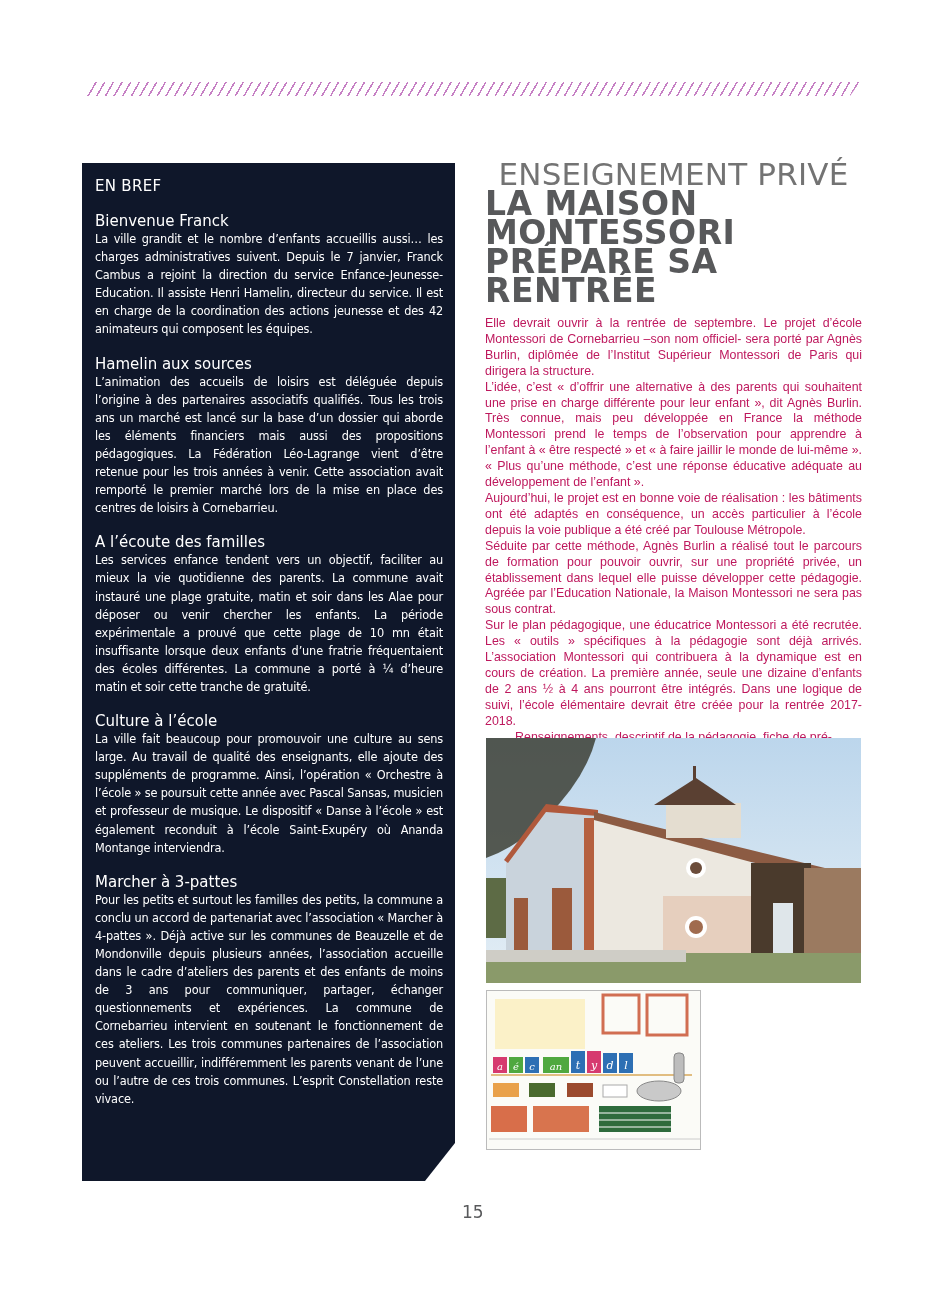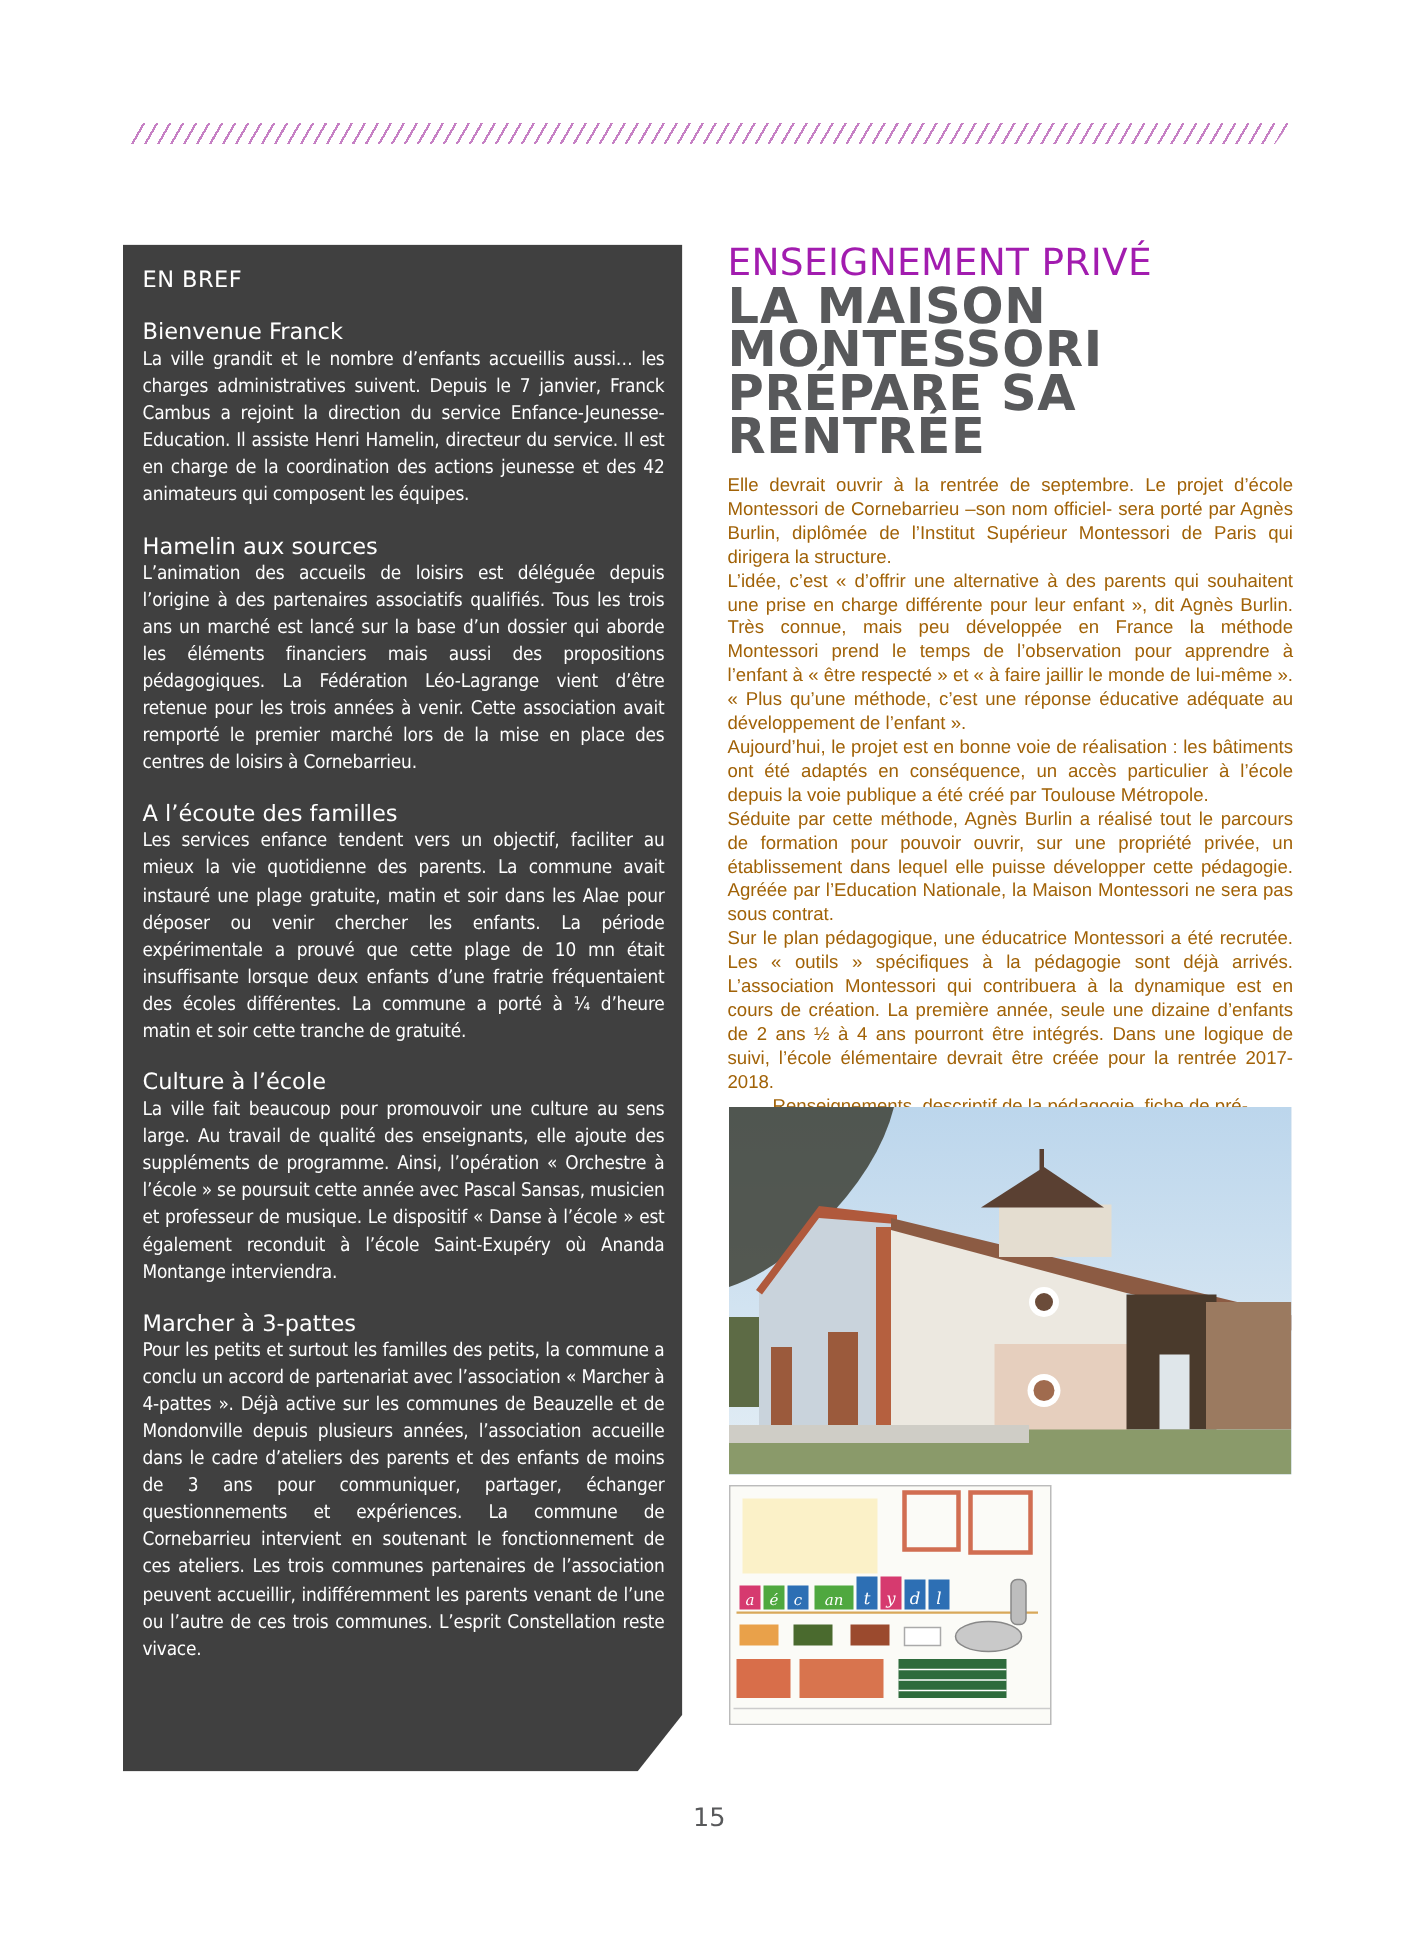--- a/index.html
+++ b/index.html
@@ -6,34 +6,34 @@
   body { width: 943px; height: 1300px; position: relative; overflow: hidden; font-family: "DejaVu Sans", sans-serif; }
 
   .hatch {
     position: absolute; left: 82px; top: 82px; width: 778px; height: 14px;
     background: repeating-linear-gradient(120deg, transparent 0 4px, #c680c4 4px 5.5px, transparent 5.5px 7.5px);
     clip-path: polygon(10px 0, 100% 0, calc(100% - 10px) 100%, 0 100%);
   }
 
   .brief {
     position: absolute; left: 82px; top: 163px; width: 373px; height: 1018px;
-    background: #404040;
+    background: #0f172a;
     clip-path: polygon(0 0, 100% 0, 100% calc(100% - 38px), calc(100% - 30px) 100%, 0 100%);
     color: #ffffff;
     box-sizing: border-box; padding: 14px 12px 0 13px;
   }
   .brief-title { font-family: "DejaVu Sans", sans-serif; font-size: 15px; letter-spacing: 0.3px; margin: 0 0 17px 0; font-weight: normal; }
   .brief-section { margin-bottom: 16px; }
   .brief-section h3 { font-family: "DejaVu Sans", sans-serif; font-weight: normal; font-size: 15px; margin: 0; line-height: 18px; }
   .brief-section p { margin: 0; font-family: "DejaVu Sans Condensed", "DejaVu Sans", sans-serif; font-size: 12.6px; line-height: 18.1px; text-align: justify; letter-spacing: -0.15px; }
 
   .article { position: absolute; left: 485px; top: 160px; width: 377px; }
-  .kicker { color: #a21caf; font-family: "DejaVu Sans", sans-serif; font-size: 25px; font-weight: normal; line-height: 29px; margin: 0; letter-spacing: 0.2px; }
+  .kicker { color: #737373; font-family: "DejaVu Sans", sans-serif; font-size: 31px; font-weight: normal; line-height: 29px; margin: 0; letter-spacing: 0.2px; text-align: center; }
   .headline { color: #58595b; font-family: "DejaVu Sans", sans-serif; font-weight: bold; font-size: 33px; line-height: 29px; margin: 0; letter-spacing: 0.5px; }
-  .article-body { margin-top: 11px; color: #a16207; font-family: "Liberation Sans", sans-serif; font-size: 12.4px; line-height: 15.9px; }
+  .article-body { margin-top: 11px; color: #be185d; font-family: "Liberation Sans", sans-serif; font-size: 12.4px; line-height: 15.9px; }
   .article-body p { margin: 0; text-align: justify; }
   .article-body p.last { text-align: center; }
 
   .photo-building { position: absolute; left: 486px; top: 738px; width: 375px; height: 245px; overflow: hidden; background: #cfe0ee; }
   .photo-classroom { position: absolute; left: 486px; top: 990px; width: 215px; height: 160px; overflow: hidden; background: #fbfbf7; border: 1px solid #bbb; box-sizing: border-box; }
 
   .page-number { position: absolute; left: 462px; top: 1202px; font-family: "DejaVu Sans", sans-serif; font-size: 17px; color: #58595b; }
 </style>
 </head>
 <body>

